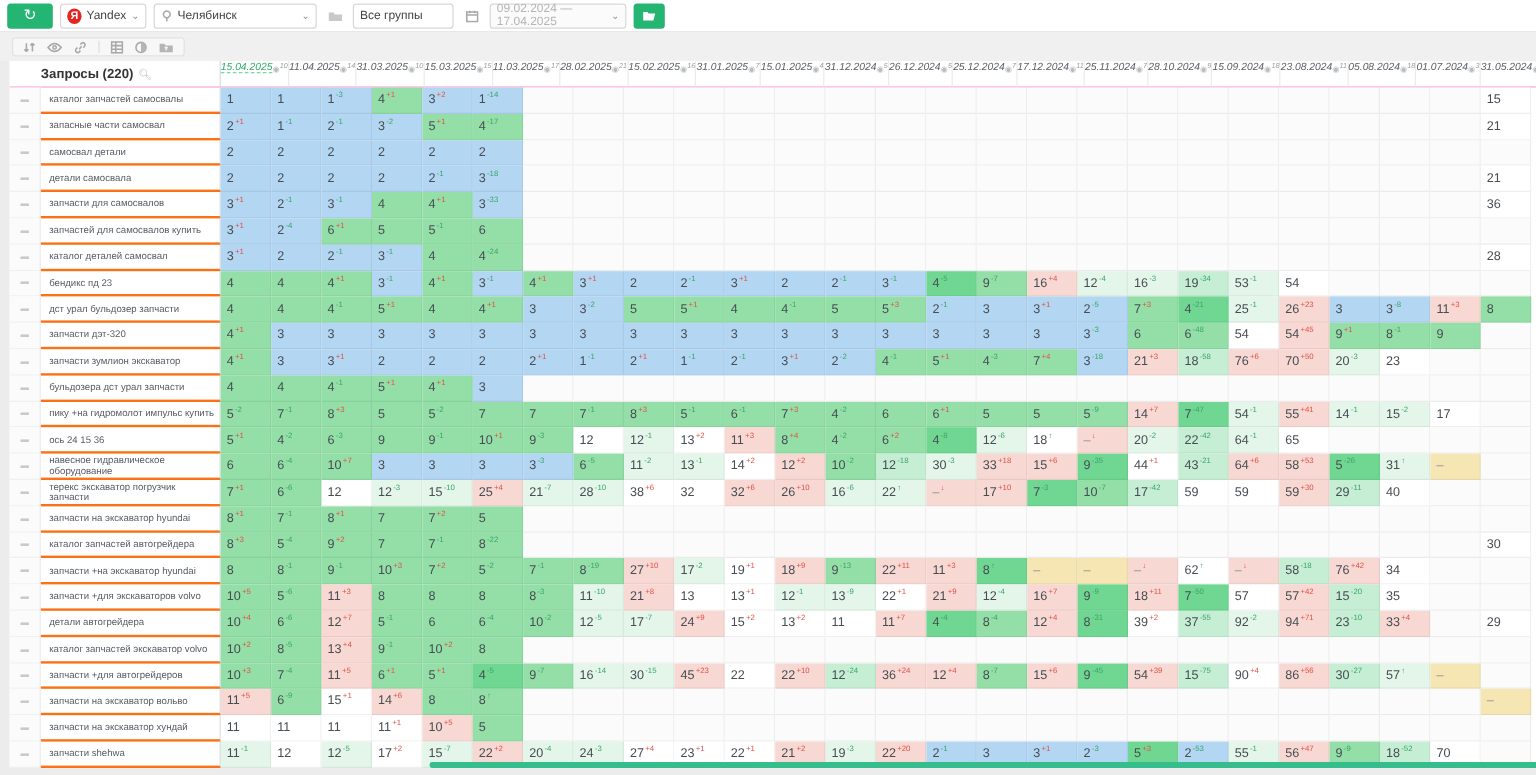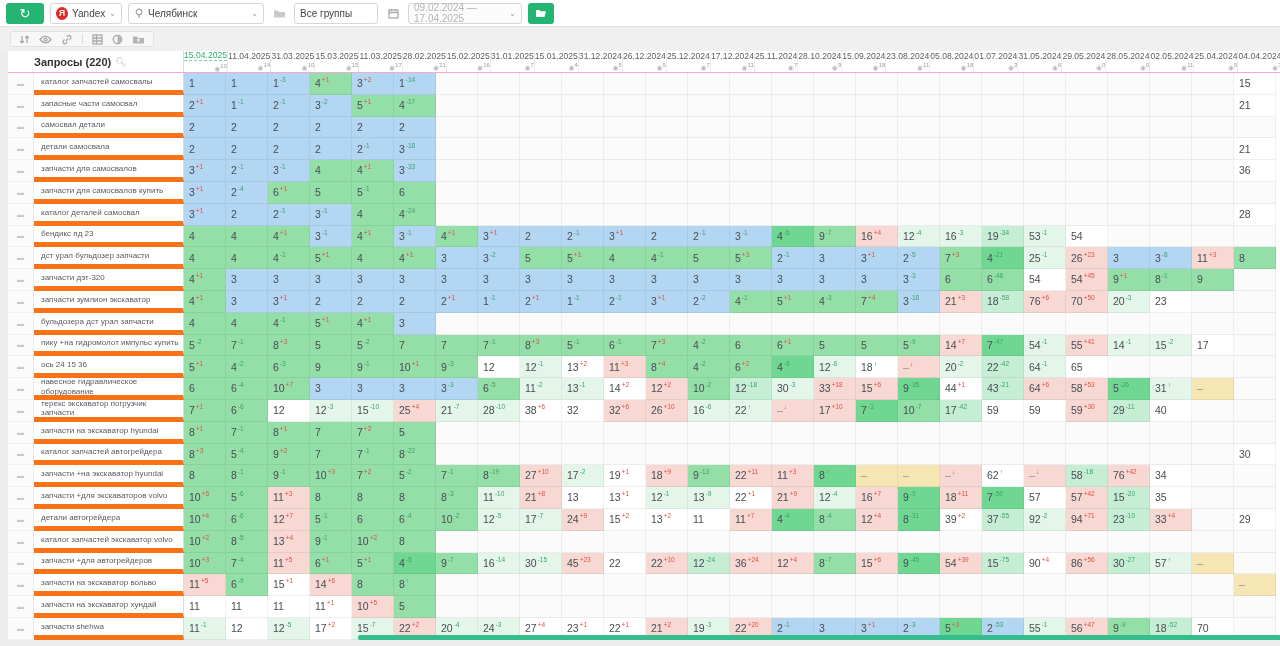--- a/index.html
+++ b/index.html
@@ -26,31 +26,31 @@
   .subbar { height:24px; background:#f0f0f0; display:flex; align-items:center; padding:0 0 0 10px; }
   .toolgroup { background:#f7f7f7; border:1px solid #e2e2e2; border-radius:3px; height:16px;
     display:flex; align-items:center; gap:9px; padding:0 8px; }
   .toolgroup .sep { width:1px; height:10px; background:#dcdcdc; }
   
   .tablewrap { background:#fff; margin-left:8px; position:relative; }
   .thead { display:flex; height:22px; border-bottom:1px solid #f9a8d4; background:#fff; }
   .qhead { flex:0 0 176px; display:flex; align-items:center; padding-left:26px;
     font-size:11px; font-weight:bold; color:#333; gap:4px; border-right:1px solid #d8dbde; }
   .qhead .mag { color:#b5b5b5; font-weight:normal; font-size:9px; }
-  .col-h { flex:0 0 42px; border-right:1px solid #ececec; display:flex; flex-direction:column;
-    align-items:flex-end; justify-content:center; line-height:1; cursor:pointer; }
+  .col-h { flex:0 0 42px; border-right:1px solid #ececec; display:flex; flex-direction:row;
+    align-items:flex-start; justify-content:center; line-height:1; cursor:pointer;font-style:italic; }
   .col-h .date { font-size:8.6px; color:#5c6166; white-space:nowrap; }
   .col-h.current .date { color:#2fae68; border-bottom:1px dashed #7fd3a6; }
   .col-h .snap { font-size:7px; color:#b9bcbf; margin-top:2px; }
   .col-h .snap .cnt { font-size:6px; color:#9aa0a5; vertical-align:super; }
   .rows { }
   .trow { display:flex; height:21.8px; }
   .gutter { flex:0 0 26px; background:#fbfbfb; border-right:1px solid #ececec; border-bottom:1px solid #eef0f2;
     display:flex; align-items:center; justify-content:center; color:#c9c9c9; font-size:7px; cursor:grab; }
-  .qlabel { flex:0 0 150px; border-right:1px solid #d8dbde; border-bottom:5px solid #f97316;
+  .qlabel { flex:0 0 150px; border-right:1px solid #d8dbde; border-bottom:2px solid #f97316;
     font-size:8px; color:#565c63; display:flex; align-items:center; padding:0 4px 0 7px;
     line-height:1.15; overflow:hidden; cursor:pointer; }
   .cell { flex:0 0 42px; border-right:1px solid rgba(0,0,0,0.055); border-bottom:1px solid rgba(0,0,0,0.06);
     font-size:10.5px; color:#474d53; display:flex; align-items:center; padding-left:5px; line-height:1; }
   .cell.empty { background:#fbfbfb; }
   .cell sup { font-size:6.5px; margin-left:1px; transform:translateY(-3px); }
   .d-neg { color:#3aa56a; } .d-pos { color:#e05247; }
   .c-b  { background:#b3d6f3; } .c-g  { background:#93dfa7; } .c-gd { background:#6fd792; }
   .c-lg { background:#c6eed4; } .c-vlg{ background:#e4f6ea; } .c-w  { background:#ffffff; }
   .c-p  { background:#f8d8d3; } .c-y  { background:#f5e6b4; }
@@ -470,21 +470,21 @@
         <div class="cell empty"></div>
         <div class="cell empty"></div>
         <div class="cell empty"></div>
         <div class="cell empty"></div>
         <div class="cell c-w">
           <span>36</span>
         </div>
       </div>
       <div class="trow">
         <div class="gutter">▬</div>
-        <div class="qlabel">запчасти для самосвалов купить</div>
+        <div class="qlabel">запчастей для самосвалов купить</div>
         <div class="cell c-b">
           <span>3</span>
           <sup class="d-pos">+1</sup>
         </div>
         <div class="cell c-b">
           <span>2</span>
           <sup class="d-neg">-4</sup>
         </div>
         <div class="cell c-g">
           <span>6</span>

